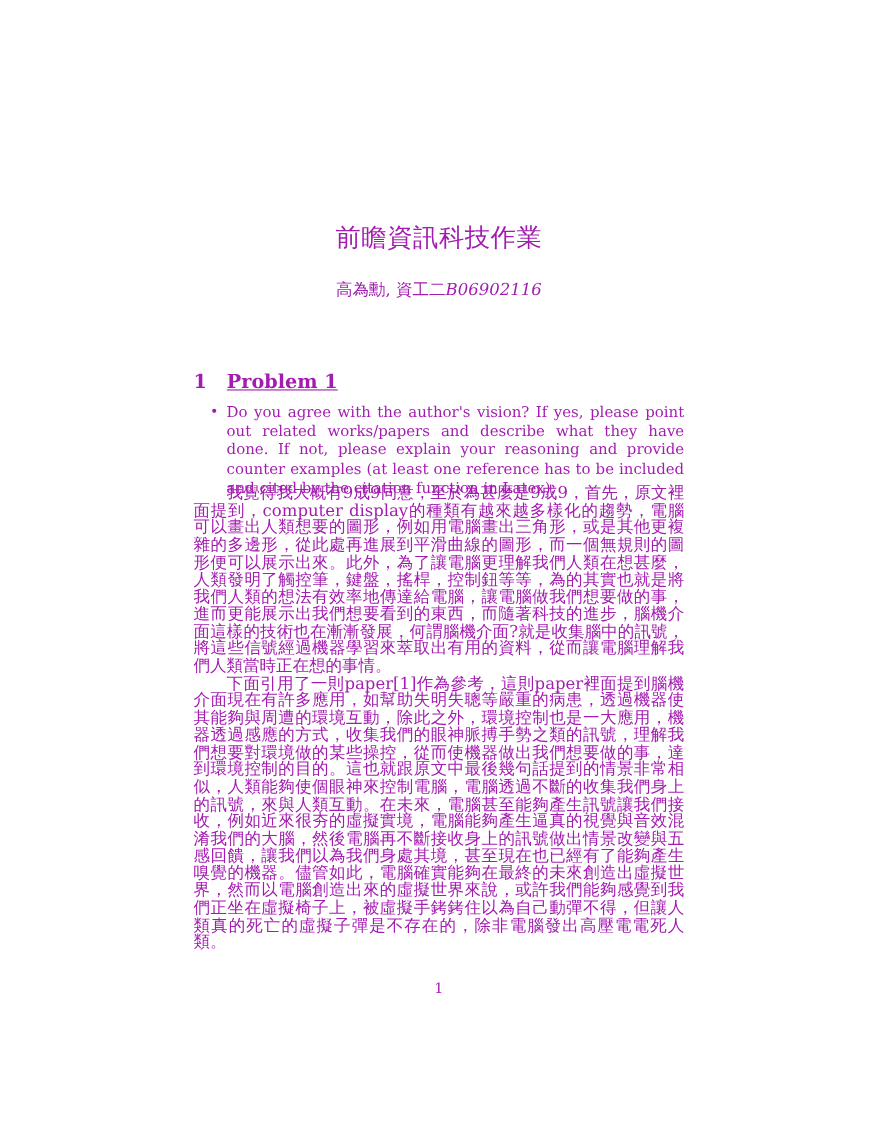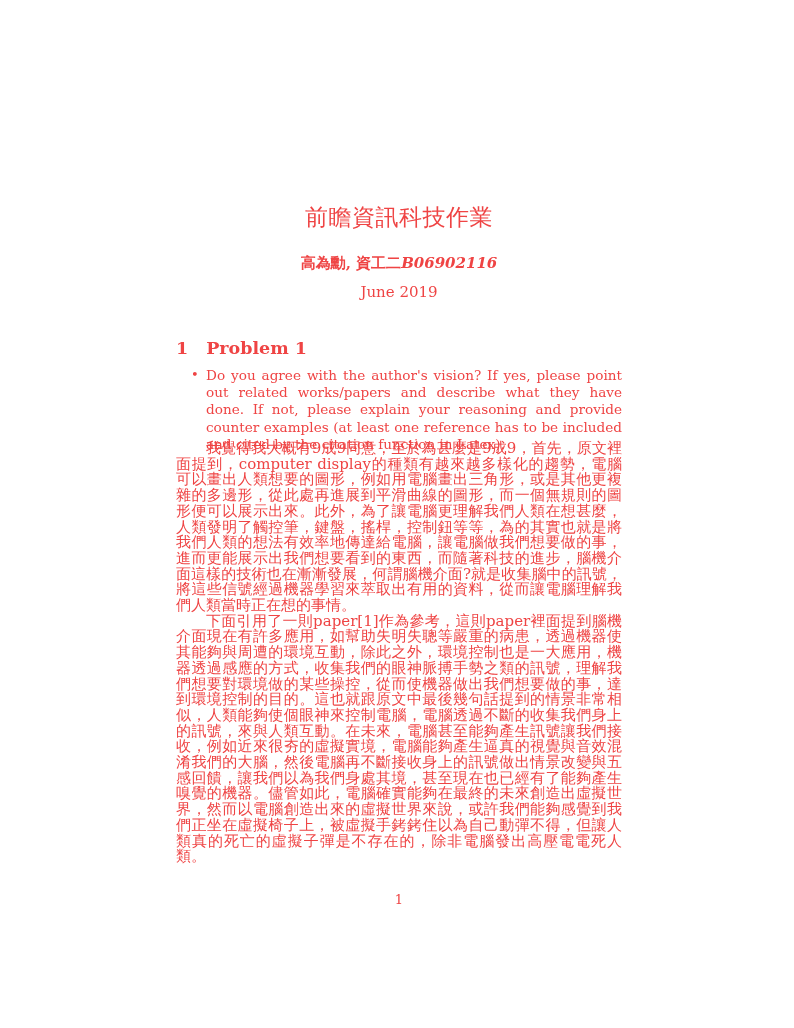--- a/index.html
+++ b/index.html
@@ -2,55 +2,55 @@
 <html><head>
 <meta charset="utf-8">
 <style>
   * { margin: 0; padding: 0; box-sizing: border-box; }
   html, body { background: #ffffff; }
   .page {
     position: relative;
     width: 794px;
     height: 1028px;
     background: #ffffff;
-    color: #ef4444;
+    color: #a21caf;
     font-family: "DejaVu Serif", "Liberation Serif", serif;
     overflow: hidden;
   }
   .text-block {
     position: absolute;
     left: 176px;
     width: 446px;
   }
   
   .doc-header { top: 202px; text-align: center; }
   .doc-title {
     font-size: 23px;
     font-weight: 400;
     letter-spacing: 0.5px;
     line-height: 30px;
   }
   .author-line {
     margin-top: 22px;
     font-size: 15px;
     line-height: 18px;
-    font-weight: bold;
   }
   .student-id { font-style: italic; }
   .doc-date {
     margin-top: 11px;
     font-size: 15px;
     line-height: 18px;
   }
   
   .section-heading {
     top: 337px;
     font-weight: 700;
     font-size: 17.5px;
     line-height: 22px;
+    text-decoration: underline;
   }
   .section-number { display: inline-block; margin-right: 18px; }
   
   .bullet-list { top: 367px; }
   .bullet-item {
     position: relative;
     padding-left: 30px;
     font-size: 13.6px;
     line-height: 17.2px;
     text-align: justify;
@@ -79,21 +79,20 @@
 </head>
 <body>
 
 <div class="page">
 
   <div class="text-block doc-header">
     <div class="doc-title">前瞻資訊科技作業</div>
     <div class="author-line">
       <span>高為勳, 資工二</span><span class="student-id">B06902116</span>
     </div>
-    <div class="doc-date">June 2019</div>
   </div>
 
   <div class="text-block section-heading">
     <span class="section-number">1</span><span>Problem 1</span>
   </div>
 
   <div class="text-block bullet-list">
     <div class="bullet-item">
       <span class="bullet-marker">•</span>
       <span>Do you agree with the author's vision?  If yes, please point out related works/papers and describe what they have done.  If not, please explain your reasoning and provide counter examples (at least one reference has to be included and cited by the citation function in Latex).</span>

